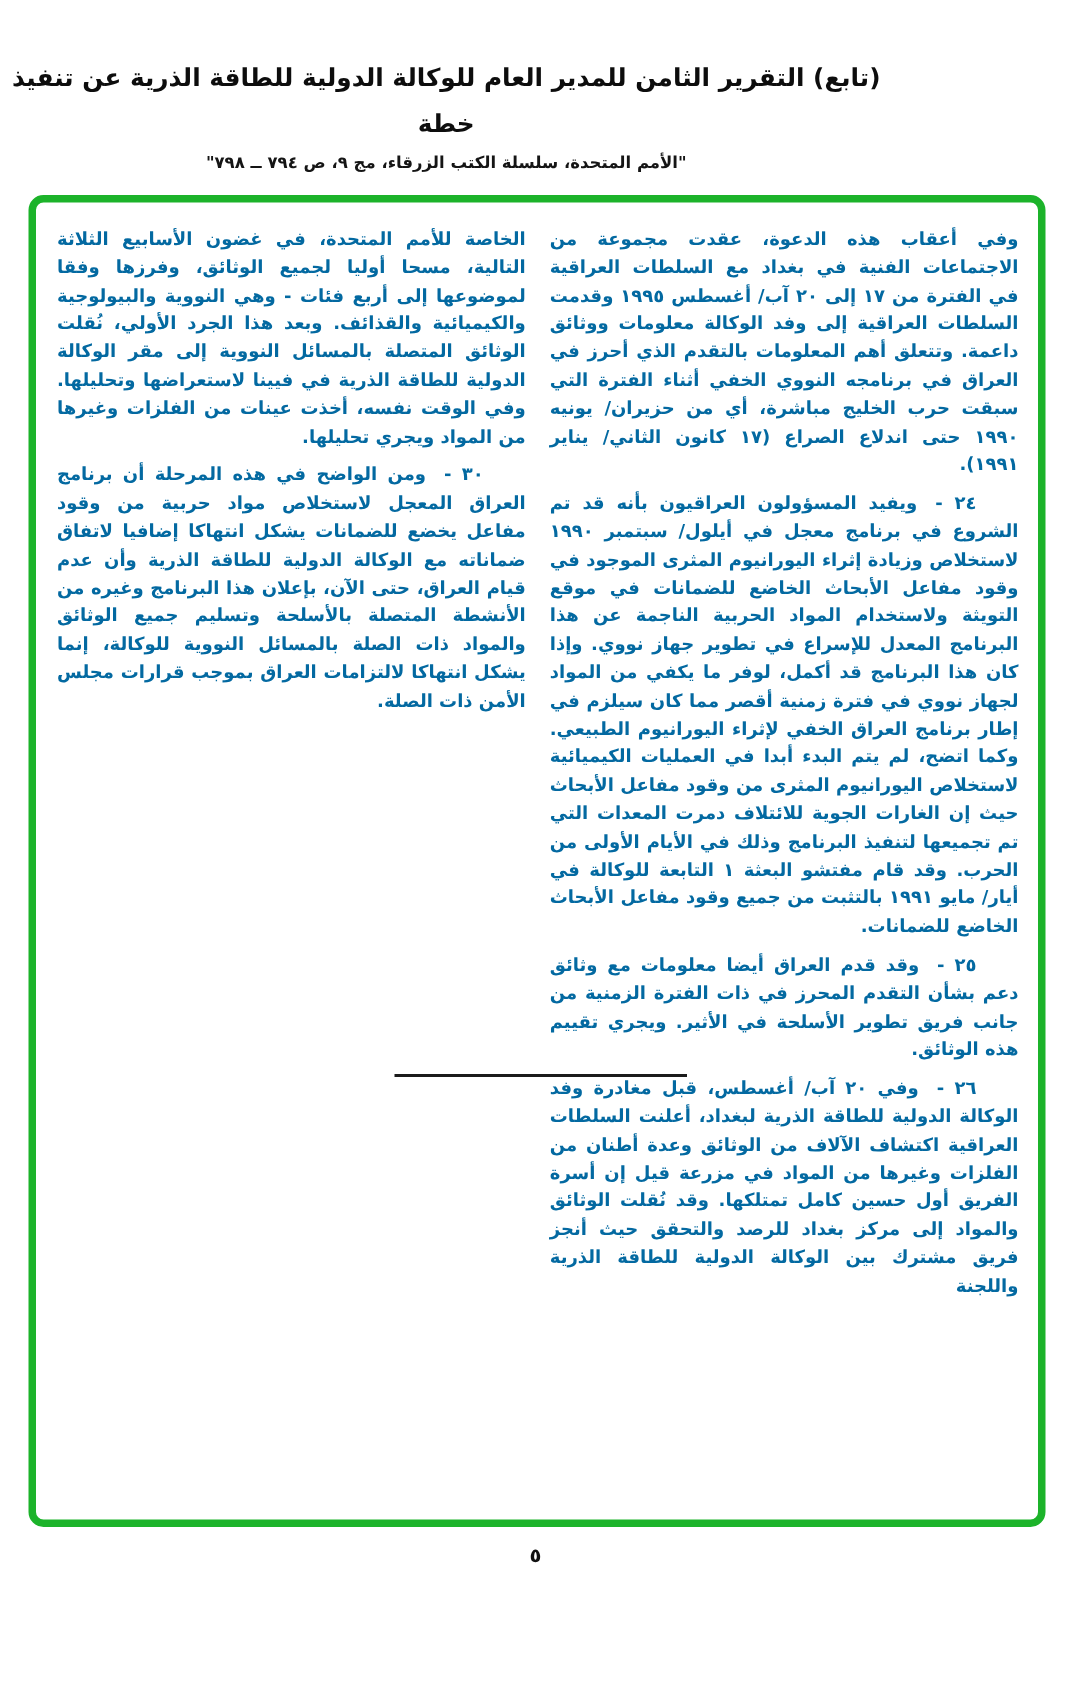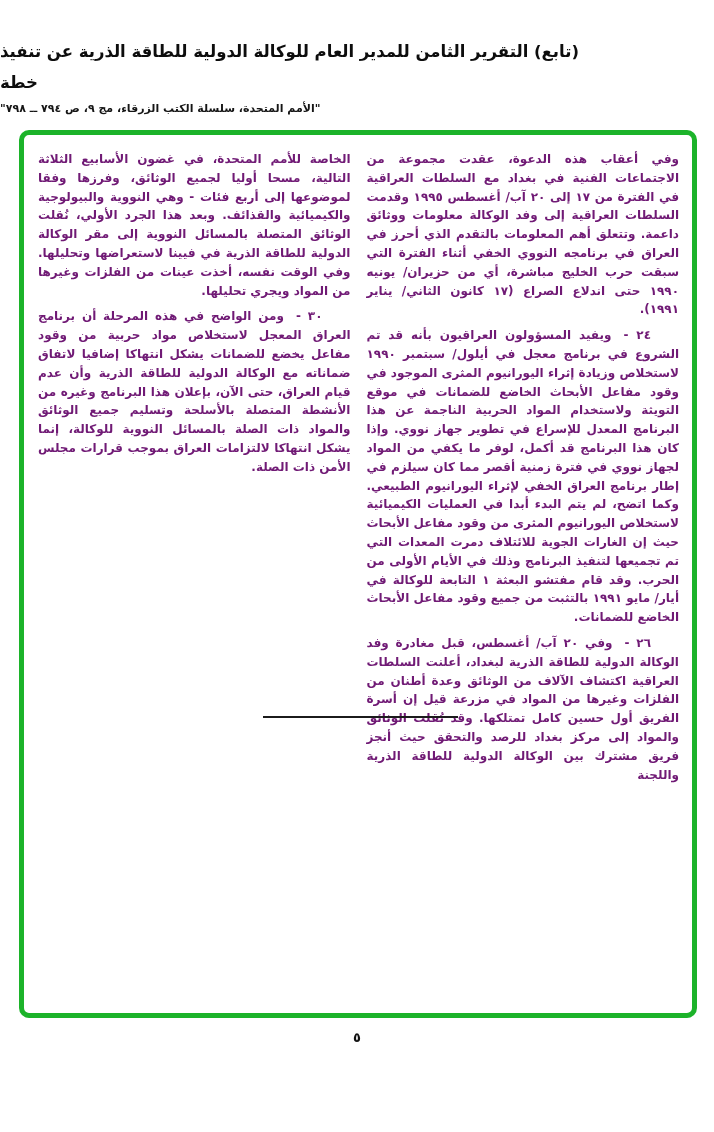--- a/index.html
+++ b/index.html
@@ -3,21 +3,21 @@
 <meta charset="utf-8">
 <style>
   html,body{margin:0;padding:0;}
   body{
     width:714px;height:1132px;position:relative;background:#ffffff;
     font-family:"DejaVu Sans","Liberation Sans",sans-serif;
     color:#141414;overflow:hidden;
   }
   .header{
     position:absolute;top:36px;left:0;width:595px;
-    direction:rtl;text-align:left;
+    direction:rtl;text-align:center;
   }
   .title-line{
     font-weight:bold;font-size:16.5px;line-height:31px;color:#0d0d0d;
   }
   .citation{
     font-weight:bold;font-size:11px;margin-top:4px;color:#151515;
   }
   .content-box{
     position:absolute;left:19px;top:130px;width:678px;height:888px;
     box-sizing:border-box;border:5px solid #1cb32a;border-radius:10px;
@@ -26,21 +26,21 @@
   .columns{
     direction:rtl;display:flex;gap:15px;padding:15px 13px 0 13px;
     align-items:flex-start;
   }
   .col{
     flex:1 1 0;min-width:0;
   }
   .col p{
     margin:0 0 7px 1px;
     direction:rtl;text-align:justify;
-    font-size:12px;font-weight:bold;line-height:18.8px;color:#701a75;
+    font-size:12px;font-weight:bold;line-height:18.8px;color:#0369a1;
   }
   .col p.num-para{text-indent:28px;}
   .italic-run{}
   .divider-rule{
     position:absolute;left:263px;top:716px;width:195px;height:2px;
     background:#1b1b1b;
   }
   .page-number{
     position:absolute;top:1030px;left:0;width:714px;text-align:center;
     font-size:13px;font-weight:bold;color:#111111;
@@ -53,20 +53,21 @@
   <div class="title-line">(تابع) التقرير الثامن للمدير العام للوكالة الدولية للطاقة الذرية عن تنفيذ خطة</div>
   <div class="citation">"الأمم المتحدة، سلسلة الكتب الزرقاء، مج ٩، ص ٧٩٤ ــ ٧٩٨"</div>
 </header>
 
 <section class="content-box">
   <div class="columns">
 
     <div class="col">
       <p>وفي أعقاب هذه الدعوة، عقدت مجموعة من الاجتماعات الفنية في بغداد مع السلطات العراقية في الفترة من ١٧ إلى ٢٠ آب/ أغسطس ١٩٩٥ وقدمت السلطات العراقية إلى وفد الوكالة معلومات ووثائق داعمة. وتتعلق أهم المعلومات بالتقدم الذي أحرز في العراق في برنامجه النووي الخفي أثناء الفترة التي سبقت حرب الخليج مباشرة، أي من حزيران/ يونيه ١٩٩٠ حتى اندلاع الصراع (١٧ كانون الثاني/ يناير ١٩٩١).</p>
       <p class="num-para">٢٤ - ويفيد المسؤولون العراقيون بأنه قد تم الشروع في برنامج معجل في أيلول/ سبتمبر ١٩٩٠ لاستخلاص وزيادة إثراء اليورانيوم المثرى الموجود في وقود مفاعل الأبحاث الخاضع للضمانات في موقع التويثة ولاستخدام المواد الحربية الناجمة عن هذا البرنامج المعدل للإسراع في تطوير جهاز نووي. وإذا كان هذا البرنامج قد أكمل، لوفر ما يكفي من المواد لجهاز نووي في فترة زمنية أقصر مما كان سيلزم في إطار برنامج العراق الخفي لإثراء اليورانيوم الطبيعي. وكما اتضح، لم يتم البدء أبدا في العمليات الكيميائية لاستخلاص اليورانيوم المثرى من وقود مفاعل الأبحاث حيث إن الغارات الجوية للائتلاف دمرت المعدات التي تم تجميعها لتنفيذ البرنامج وذلك في الأيام الأولى من الحرب. وقد قام مفتشو البعثة ١ التابعة للوكالة في أيار/ مايو ١٩٩١ بالتثبت من جميع وقود مفاعل الأبحاث الخاضع للضمانات.</p>
+      <p class="num-para">٢٥ - وقد قدم العراق أيضا معلومات مع وثائق دعم بشأن التقدم المحرز في ذات الفترة الزمنية من جانب فريق تطوير الأسلحة في الأثير. ويجري تقييم هذه الوثائق.</p>
       <p class="num-para">٢٦ - وفي ٢٠ آب/ أغسطس، قبل مغادرة وفد الوكالة الدولية للطاقة الذرية لبغداد، أعلنت السلطات العراقية اكتشاف الآلاف من الوثائق وعدة أطنان من الفلزات وغيرها من المواد في مزرعة قيل إن أسرة الفريق أول حسين كامل تمتلكها. وقد نُقلت الوثائق والمواد إلى مركز بغداد للرصد والتحقق حيث أنجز فريق مشترك بين الوكالة الدولية للطاقة الذرية واللجنة</p>
     </div>
 
     <div class="col">
       <p>الخاصة للأمم المتحدة، في غضون الأسابيع الثلاثة التالية، مسحا أوليا لجميع الوثائق، وفرزها وفقا لموضوعها إلى أربع فئات - وهي النووية والبيولوجية والكيميائية والقذائف. وبعد هذا الجرد الأولي، نُقلت الوثائق المتصلة بالمسائل النووية إلى مقر الوكالة الدولية للطاقة الذرية في فيينا لاستعراضها وتحليلها. وفي الوقت نفسه، أخذت عينات من الفلزات وغيرها من المواد ويجري تحليلها.</p>
       <p class="num-para"><span>٣٠ - </span><span class="italic-run">ومن الواضح في هذه المرحلة أن برنامج العراق</span> <span>المعجل لاستخلاص مواد حربية من وقود مفاعل يخضع للضمانات يشكل انتهاكا إضافيا لاتفاق ضماناته مع الوكالة الدولية للطاقة الذرية وأن عدم قيام العراق، حتى الآن،</span> <span class="italic-run">بإعلان هذا البرنامج وغيره من الأنشطة المتصلة بالأسلحة</span> <span>وتسليم جميع الوثائق والمواد ذات الصلة بالمسائل النووية للوكالة، إنما يشكل انتهاكا لالتزامات العراق بموجب قرارات مجلس الأمن ذات الصلة.</span></p>
     </div>
 
   </div>
 </section>

